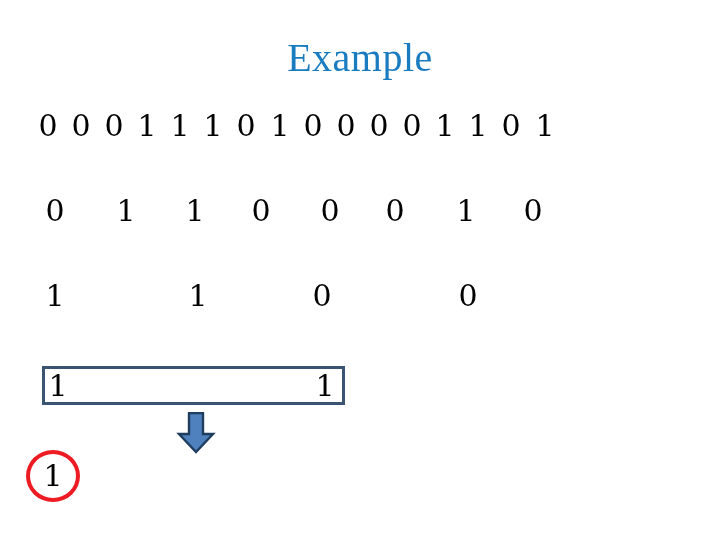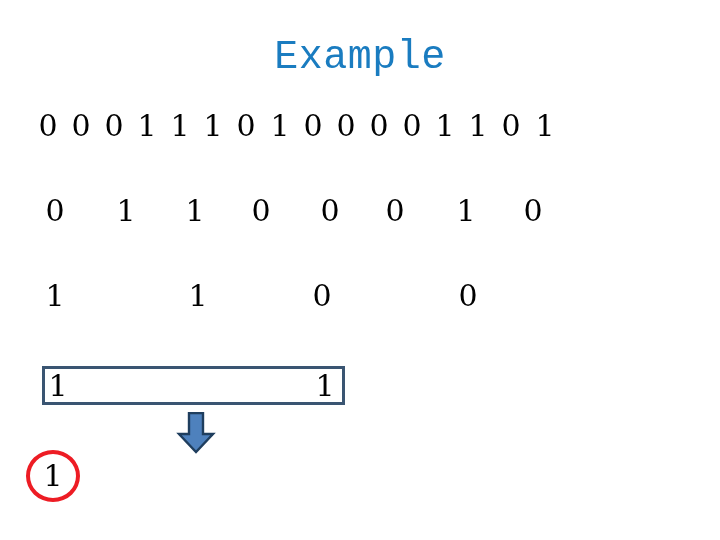--- a/index.html
+++ b/index.html
@@ -16,21 +16,21 @@
     font-family: "DejaVu Serif", serif;
   }
 
   
   #title {
     position: absolute;
     left: 0;
     top: 38px;
     width: 720px;
     text-align: center;
-    font-family: Liberation Mono, monospace;
+    font-family: Liberation Serif, serif;
     font-size: 40px;
     font-weight: 400;
     font-style: normal;
     letter-spacing: 0.5px;
     color: #1A7CC0;
     line-height: 1;
     white-space: nowrap;
   }
 
   

